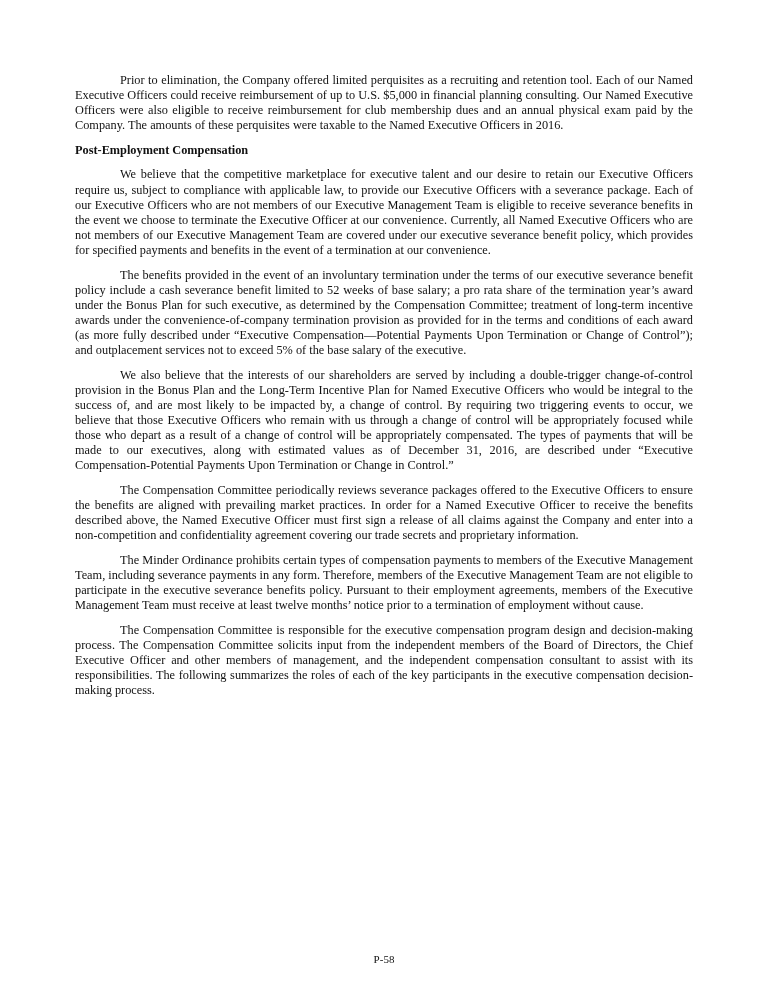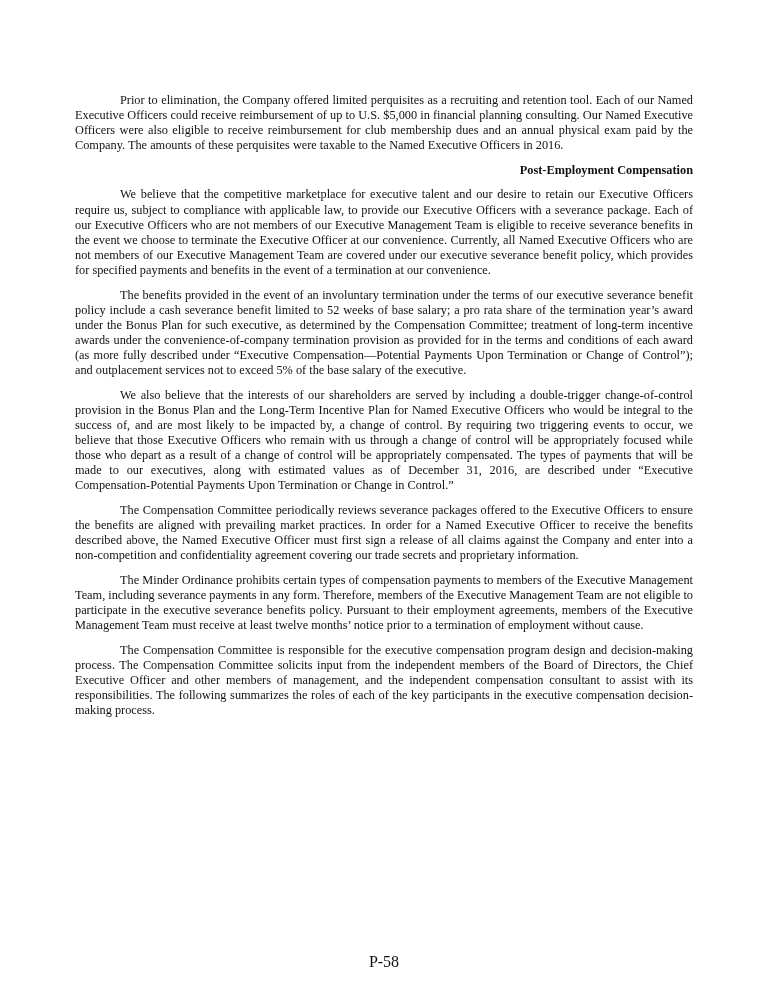--- a/index.html
+++ b/index.html
@@ -15,40 +15,38 @@
       font-family: "Liberation Serif", serif;
       color: #111111;
     }
     .page {
       position: absolute;
       left: 75px;
       top: 73px;
       width: 618px;
       font-size: 12.3px;
       line-height: 15.1px;
-      margin-top: 20px;
     }
     .para {
       margin: 0 0 9.5px 0;
       text-align: justify;
       text-indent: 45px;
     }
     .heading {
       margin: 0 0 9.5px 0;
       font-weight: bold;
       font-size: 12.3px;
-      text-align: right;
     }
     .footer {
       position: absolute;
       left: 0;
       width: 768px;
       top: 953px;
       text-align: center;
-      font-size: 16px;
+      font-size: 11px;
       font-family: "Liberation Serif", serif;
       color: #111111;
     }
   </style>
 </head>
 <body>
 
 <div class="page">
 
   <p class="para">Prior to elimination, the Company offered limited perquisites as a recruiting and retention tool. Each of our Named Executive Officers could receive reimbursement of up to U.S. $5,000 in financial planning consulting. Our Named Executive Officers were also eligible to receive reimbursement for club membership dues and an annual physical exam paid by the Company. The amounts of these perquisites were taxable to the Named Executive Officers in 2016.</p>

